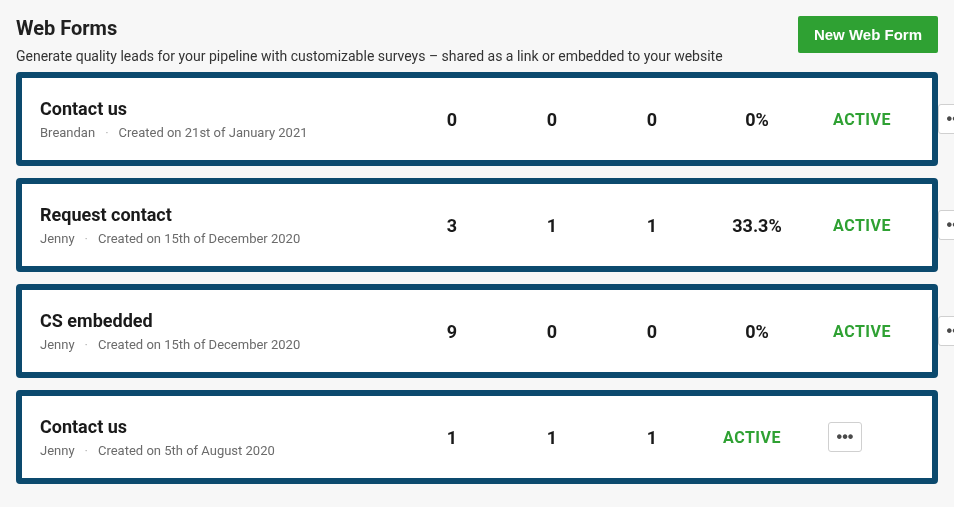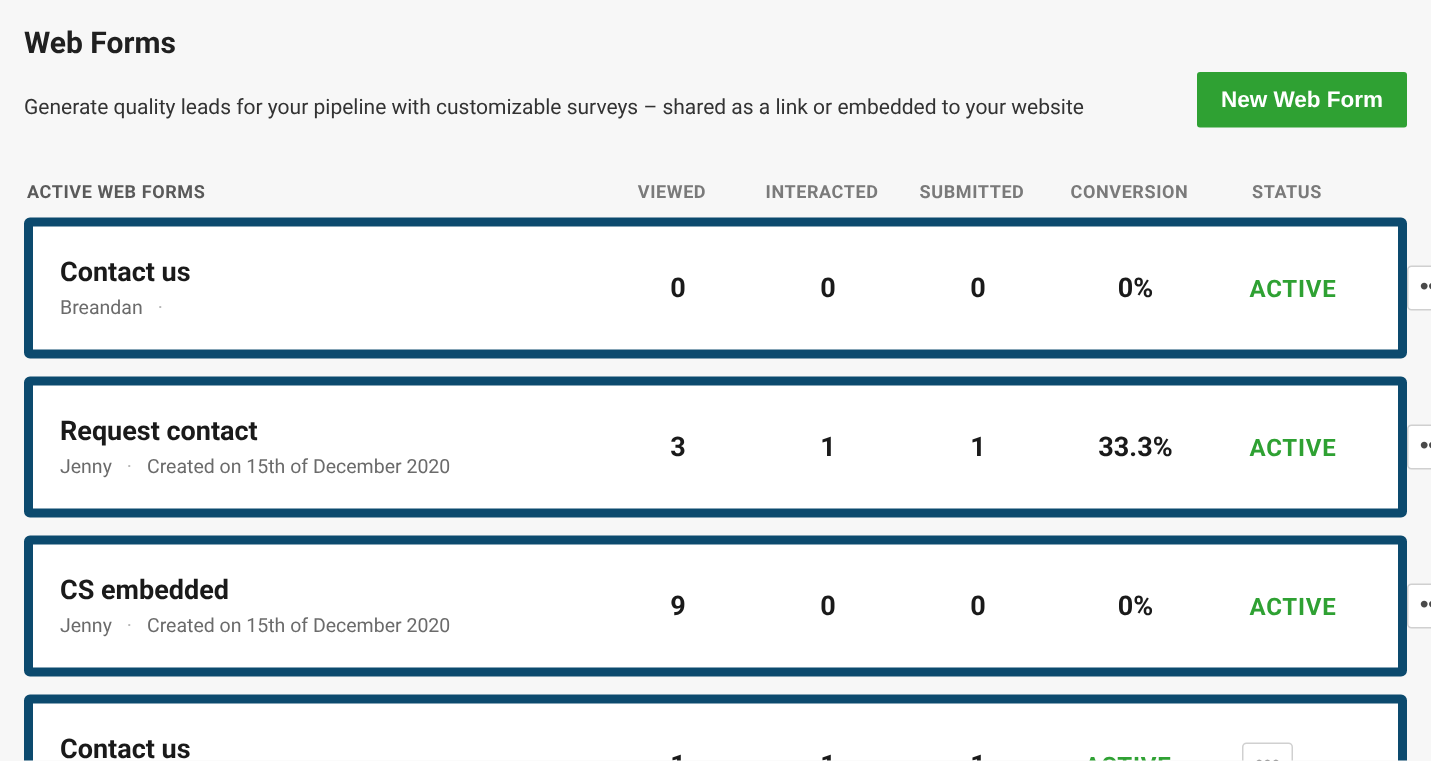--- a/index.html
+++ b/index.html
@@ -17,38 +17,37 @@
     .header {
       display: flex;
       justify-content: space-between;
       align-items: flex-start;
       margin-bottom: 8px;
     }
     .header-left h1 {
       font-size: 20px;
       font-weight: 700;
       color: #202020;
-      margin-bottom: 24px;
+      margin-bottom: 8px;
     }
     .header-left p {
       font-size: 14px;
       color: #333;
       margin-top: 4px;
       text-align: center;
     }
     .new-btn {
       background: #2fa133;
       color: #fff;
       border: none;
       padding: 10px 16px;
       font-size: 15px;
       font-weight: 600;
       border-radius: 2px;
       cursor: pointer;
-      margin-top: 32px;
     }
     .columns-header {
       display: flex;
       align-items: center;
       padding: 28px 0 10px 2px;
       font-size: 12px;
       font-weight: 700;
       letter-spacing: 0.4px;
       color: #7a7a7a;
     }
@@ -97,38 +96,30 @@
 <div class="page">
 
   <div class="header">
     <div class="header-left">
       <h1>Web Forms</h1>
       <p>Generate quality leads for your pipeline with customizable surveys – shared as a link or embedded to your website</p>
     </div>
     <button class="new-btn">New Web Form</button>
   </div>
 
-  <div class="columns-header">
-    <div class="col-name">ACTIVE WEB FORMS</div>
-    <div class="col-num">VIEWED</div>
-    <div class="col-num">INTERACTED</div>
-    <div class="col-num">SUBMITTED</div>
-    <div class="col-num wide">CONVERSION</div>
-    <div class="col-status">STATUS</div>
-    <div class="col-actions"></div>
-  </div>
 
   <div class="list">
 
     <div class="row">
       <div class="name-cell">
         <div class="form-title">Contact us</div>
         <div class="meta">
           <span>Breandan</span>
           <span class="dot">·</span>
+          <span>Created on 21st of January 2021</span>
         </div>
       </div>
       <div class="num-cell">0</div>
       <div class="num-cell">0</div>
       <div class="num-cell">0</div>
       <div class="num-cell wide">0%</div>
       <div class="status-cell">ACTIVE</div>
       <div class="actions-cell">
         <button class="more-btn">
           <span>•••</span>
@@ -177,20 +168,21 @@
         </button>
       </div>
     </div>
 
     <div class="row">
       <div class="name-cell">
         <div class="form-title">Contact us</div>
         <div class="meta">
           <span>Jenny</span>
           <span class="dot">·</span>
+          <span>Created on 5th of August 2020</span>
         </div>
       </div>
       <div class="num-cell">1</div>
       <div class="num-cell">1</div>
       <div class="num-cell">1</div>
       <div class="status-cell">ACTIVE</div>
       <div class="actions-cell">
         <button class="more-btn">
           <span>•••</span>
         </button>

